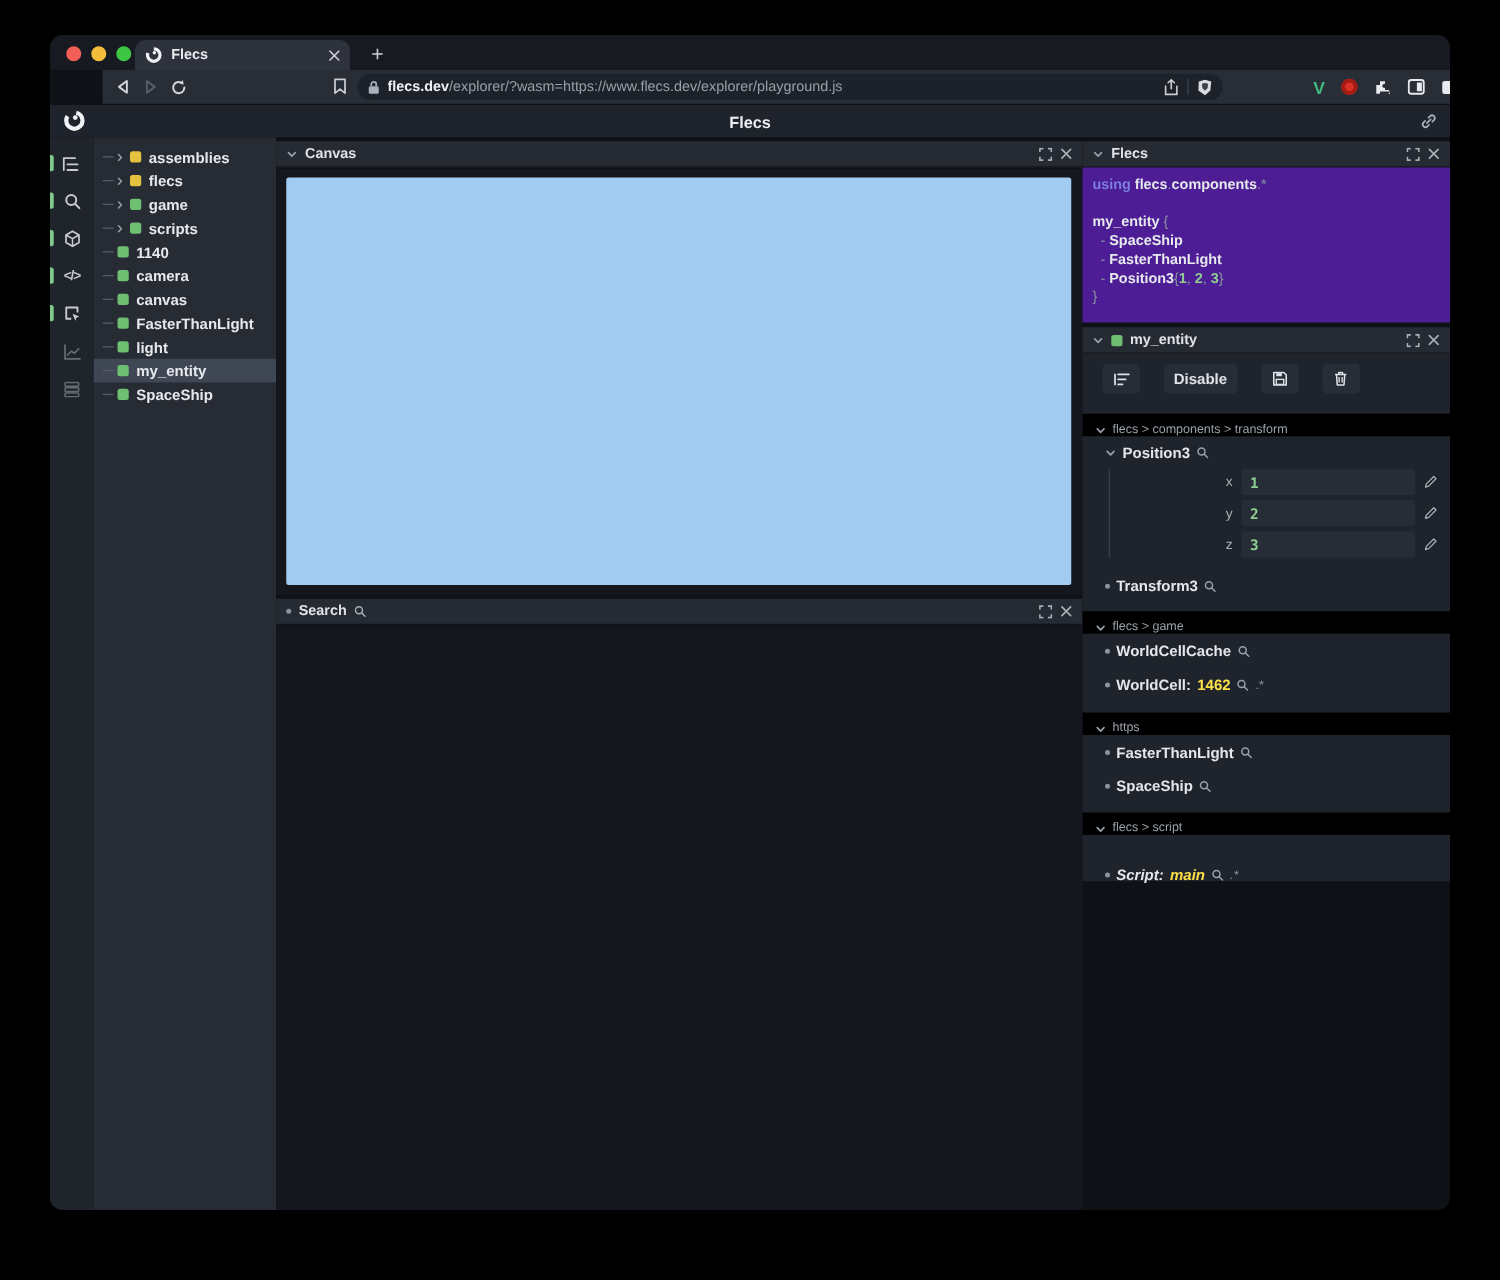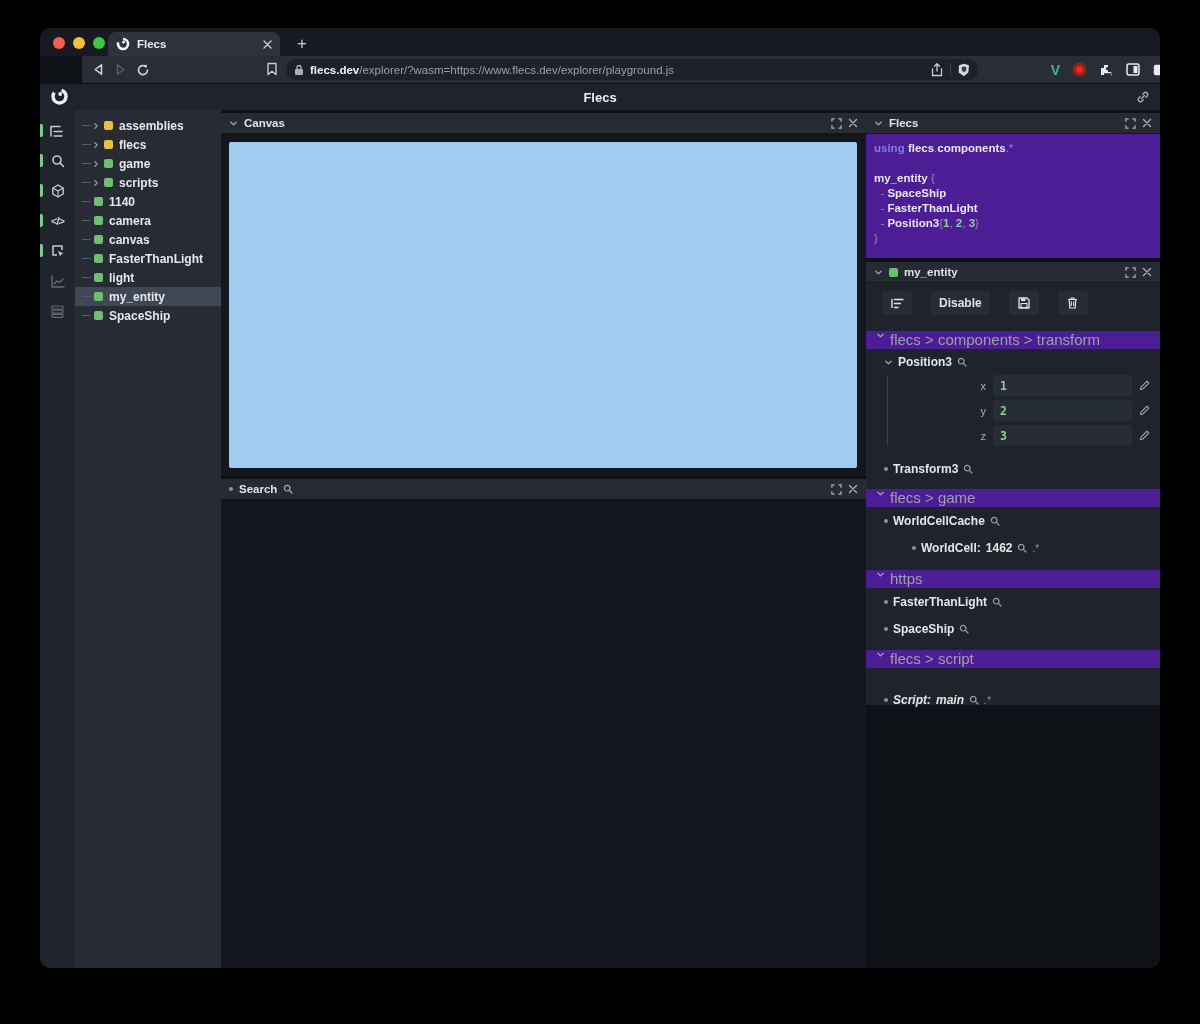--- a/index.html
+++ b/index.html
@@ -78,25 +78,25 @@
     font-size:11.5px; line-height:15px; font-weight:700; color:#e6e8ec; }
   .code-line { white-space:pre; min-height:15px; }
   .tok-keyword { color:#7d7ee0; } .tok-ident { color:#e6e8ec; } .tok-punct { color:#8d939d; font-weight:400; }
   .tok-number { color:#8fcf92; }
 
   .entity-panel { position:absolute; left:0; top:152px; width:294px; height:443px; background:#1f242c; }
   .entity-head .t-sq { margin-right:0; }
   .ent-toolbar { display:flex; gap:19px; margin:8px 0 0 16px; }
   .ent-btn { height:24px; min-width:30px; background:#272d37; border-radius:4px; color:#dfe2e7;
     display:flex; align-items:center; justify-content:center; padding:0 8px; font-size:12px; font-weight:700; }
-  .sec-bar { margin-top:0; height:18px; background:#4c1d95; display:flex; align-items:flex-start; gap:5px;
-    padding:0 10px; color:#9aa1a9; font-size:15px; }
+  .sec-bar { margin-top:0; height:18px; background:#000000; display:flex; align-items:flex-end; gap:5px;
+    padding:0 10px; color:#9aa1a9; font-size:10px; }
   .item-row { display:flex; align-items:center; gap:5px; padding-left:18px; height:16px;
     color:#e3e6ea; font-size:12px; font-weight:700; }
-  .item-row .green-val { color:#e5e5e5; }
+  .item-row .green-val { color:#fde047; }
   .suffix { color:#8d939d; font-size:10px; font-weight:400; }
   .fields { margin:5px 0 0 21px; border-left:1px solid #3a3f47; padding-left:0; }
   .field-row { display:flex; align-items:center; height:21px; margin-bottom:4px; }
   .f-label { width:98px; text-align:right; color:#aab0b8; font-size:11px; margin-right:7px; }
   .f-input { width:139px; height:21px; background:#272d37; border-radius:3px; color:#8fcf92;
     font-size:11.5px; font-weight:700; display:flex; align-items:center; padding-left:7px;
     font-family:"DejaVu Sans Mono", monospace; }
   .f-pencil { margin-left:7px; display:flex; color:#aab0b8; }
   svg { display:block; }
 </style>
@@ -551,21 +551,21 @@
             <div class="item-row" style="margin-top: 6px;">
               <span class="bullet"></span>
               <span>WorldCellCache</span>
               <span>
                 <svg width="10" height="10" viewBox="0 0 10 10">
                   <circle cx="4.2" cy="4.2" r="2.8" fill="none" stroke="#9aa1a9" stroke-width="1.2"></circle>
                   <path d="M6.4 6.4L9 9" stroke="#9aa1a9" stroke-width="1.2" stroke-linecap="round"></path>
                 </svg>
               </span>
             </div>
-            <div class="item-row" style="margin-top: 11px; margin-left: 28px;">
+            <div class="item-row" style="margin-top: 11px;">
               <span class="bullet"></span>
               <span>WorldCell:</span>
               <span class="green-val">1462</span>
               <span>
                 <svg width="10" height="10" viewBox="0 0 10 10">
                   <circle cx="4.2" cy="4.2" r="2.8" fill="none" stroke="#9aa1a9" stroke-width="1.2"></circle>
                   <path d="M6.4 6.4L9 9" stroke="#9aa1a9" stroke-width="1.2" stroke-linecap="round"></path>
                 </svg>
               </span>
               <span class="suffix">.*</span>

